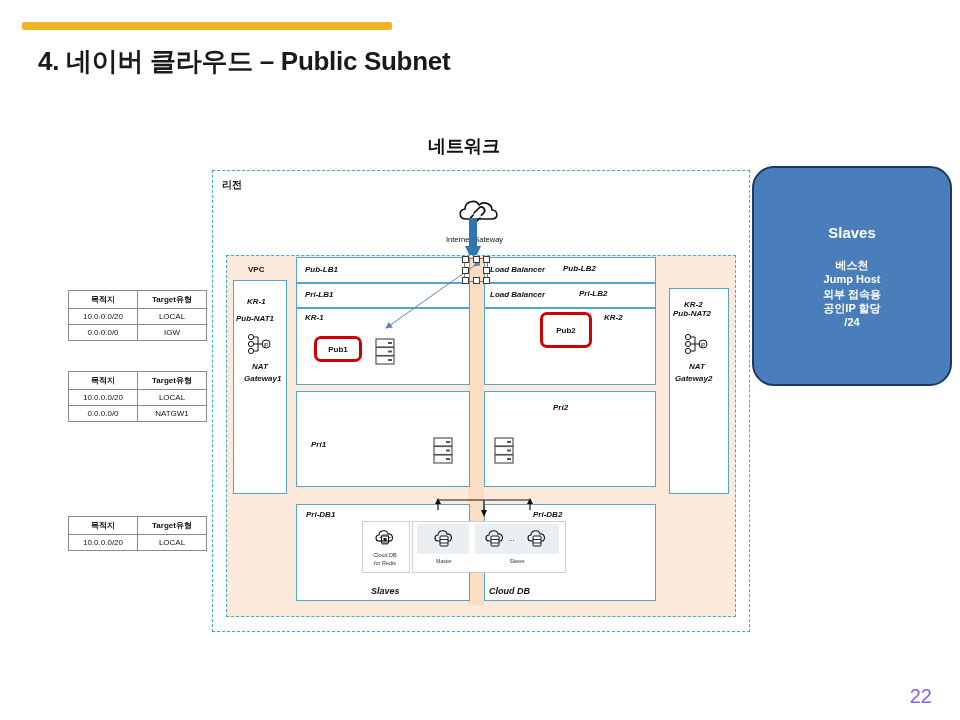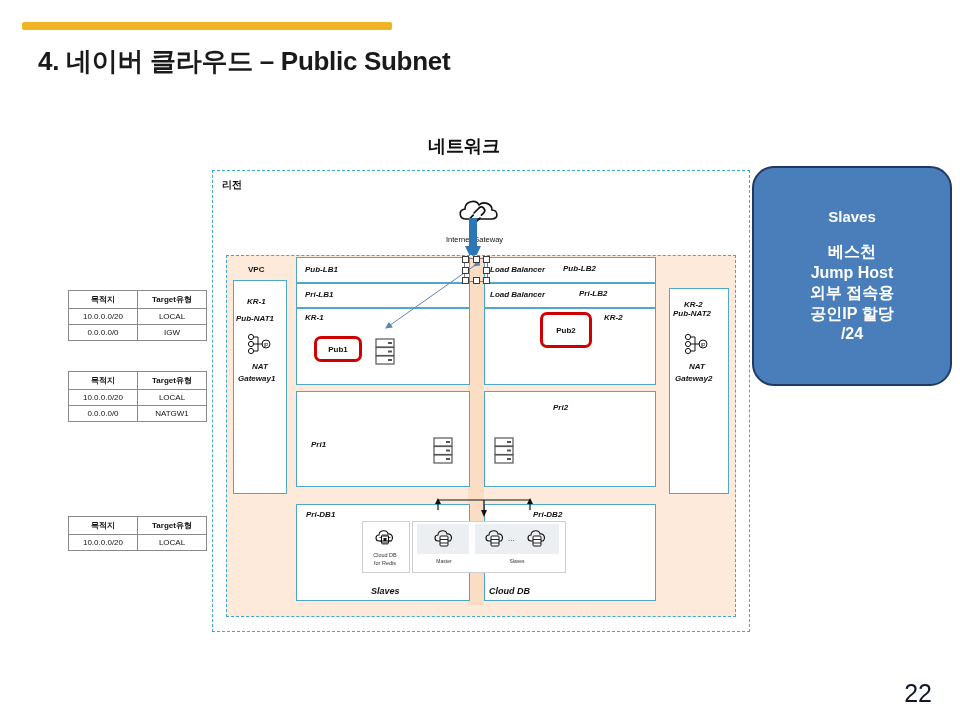--- a/index.html
+++ b/index.html
@@ -8,21 +8,21 @@
     font-family:"Liberation Sans","DejaVu Sans",sans-serif;
     position:relative;overflow:hidden;
   }
   .abs{position:absolute;}
 
   
   #title-bar{left:22px;top:22px;width:370px;height:8px;background:#f0b323;border-radius:2px;}
   #page-title{left:20px;top:44px;font-size:26px;font-weight:bold;color:#1a1a1a;letter-spacing:-.3px;white-space:nowrap;margin-left:18px;}
 
   
-  #page-number{right:28px;bottom:12px;font-size:25px;color:#0f172a;}
+  #page-number{right:28px;bottom:12px;font-size:20px;color:#8b5cf6;}
 
   
   #network-heading{left:428px;top:134px;font-size:18px;font-weight:bold;color:#111;}
 
   
   #region-box{left:212px;top:170px;width:536px;height:460px;border:1px dashed #3fa9d6;background:#fff;}
   #region-label{left:222px;top:178px;font-size:10px;font-weight:bold;color:#111;}
 
   
   #vpc-box{left:226px;top:255px;width:508px;height:360px;border:1px dashed #3fa9d6;background:#fdeadb;}
@@ -61,21 +61,21 @@
           font-size:8px;font-weight:bold;color:#111;}
   #pub1-red{left:314px;top:336px;width:42px;height:20px;}
   #pub2-red{left:540px;top:312px;width:46px;height:30px;}
 
   
   #public-callout{left:752px;top:166px;width:196px;height:216px;
       background:#4a7ebb;border:2px solid #1f3864;border-radius:22px;
       color:#fff;text-align:center;font-weight:bold;
       display:flex;flex-direction:column;align-items:center;justify-content:center;line-height:1.28;}
   #public-callout .ttl{font-size:15px;margin-bottom:16px;}
-  #public-callout .ln{font-size:16px;}
+  #public-callout .ln{font-size:11px;}
 
   
   .rt{border-collapse:collapse;}
   .rt td,.rt th{border:1px solid #8a8a8a;font-size:8px;color:#111;text-align:center;
                 padding:3px 0;width:68px;font-weight:normal;}
   .rt th{font-weight:bold;}
   #rt1{left:68px;top:290px;}
   #rt2{left:68px;top:371px;}
   #rt3{left:68px;top:516px;}
 
@@ -130,21 +130,21 @@
 <div class="slabel" style="left:236px;top:314px;">Pub-NAT1</div>
 <svg class="abs" style="left:247px;top:333px;width:26px;height:22px;" viewBox="0 0 26 22">
   <circle cx="4" cy="4" r="2.6" fill="none" stroke="#111" stroke-width="1"></circle>
   <circle cx="4" cy="11" r="2.6" fill="none" stroke="#111" stroke-width="1"></circle>
   <circle cx="4" cy="18" r="2.6" fill="none" stroke="#111" stroke-width="1"></circle>
   <path d="M7 4 H11 M7 11 H11 M7 18 H11 M11 4 V18 M11 11 H16" stroke="#111" stroke-width="1" fill="none"></path>
   <circle cx="19" cy="11" r="4" fill="none" stroke="#111" stroke-width="1"></circle>
   <text x="19" y="14" font-size="5" text-anchor="middle" fill="#111">IP</text>
 </svg>
 <div class="slabel" style="left:252px;top:362px;">NAT</div>
-<div class="slabel" style="left:238px;top:374px;">Gateway1</div>
+<div class="slabel" style="left:244px;top:374px;">Gateway1</div>
 
 <div class="abs sbox" id="nat2-box"></div>
 <div class="slabel" style="left:684px;top:300px;">KR-2</div>
 <div class="slabel" style="left:673px;top:309px;">Pub-NAT2</div>
 <svg class="abs" style="left:684px;top:333px;width:26px;height:22px;" viewBox="0 0 26 22">
   <circle cx="4" cy="4" r="2.6" fill="none" stroke="#111" stroke-width="1"></circle>
   <circle cx="4" cy="11" r="2.6" fill="none" stroke="#111" stroke-width="1"></circle>
   <circle cx="4" cy="18" r="2.6" fill="none" stroke="#111" stroke-width="1"></circle>
   <path d="M7 4 H11 M7 11 H11 M7 18 H11 M11 4 V18 M11 11 H16" stroke="#111" stroke-width="1" fill="none"></path>
   <circle cx="19" cy="11" r="4" fill="none" stroke="#111" stroke-width="1"></circle>

